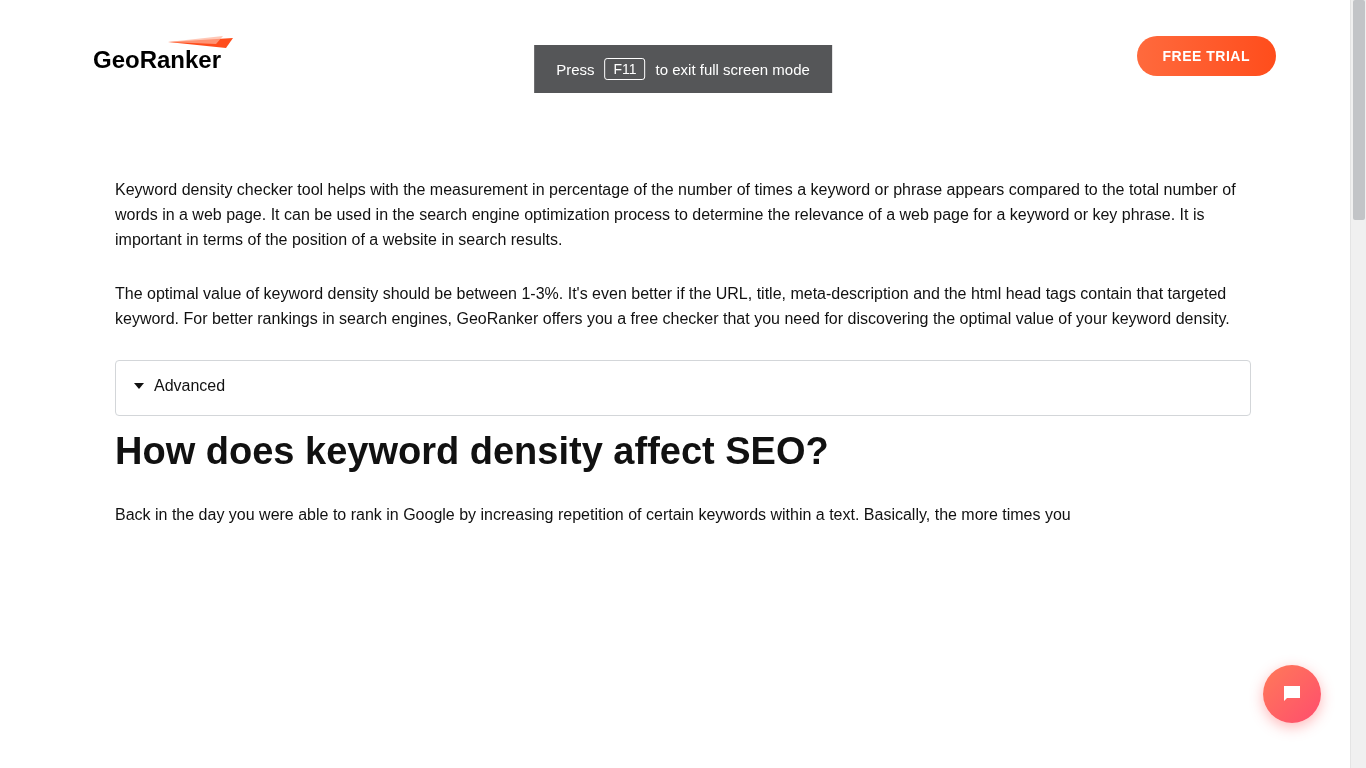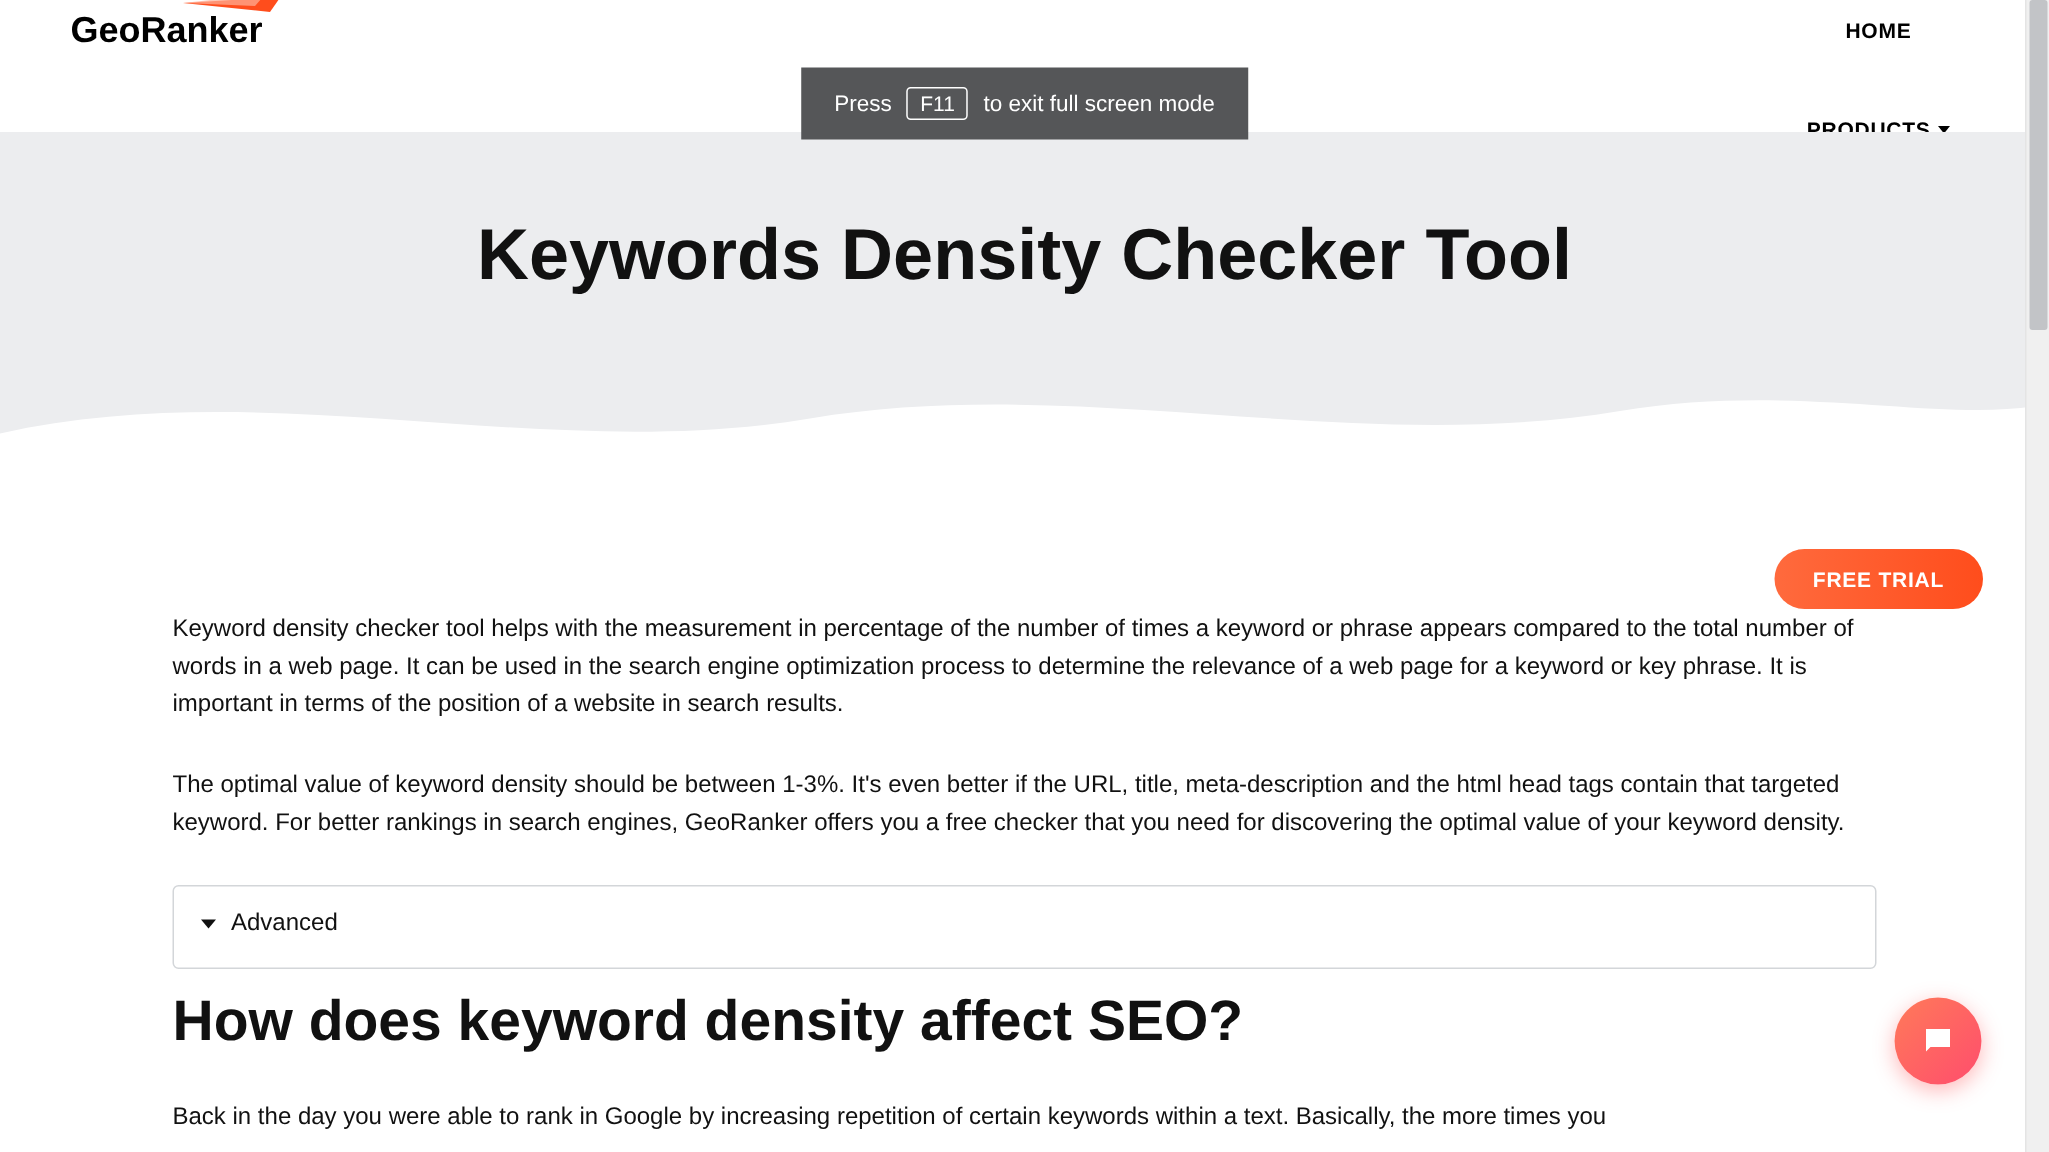--- a/index.html
+++ b/index.html
@@ -14,23 +14,23 @@
     }
     .page-wrap {
       width: 100%;
       height: 768px;
       overflow-y: auto;
       position: relative;
     }
     
     .header {
       display: flex;
-      align-items: flex-start;
+      align-items: flex-end;
       justify-content: space-between;
-      padding: 12px 44px;
+      padding: 12px 90px;
       background: #fff;
       height: 88px;
     }
     .logo {
       display: flex;
       align-items: center;
     }
     .logo-swoosh {
       margin-left: -2px;
       margin-top: -18px;
@@ -255,26 +255,20 @@
         <span>PRODUCTS</span>
         <span class="dropdown-caret"></span>
       </a>
       <a class="nav-link">PRICING</a>
       <a class="nav-link">CONTACT US</a>
       <button class="btn-login">LOGIN</button>
       <button class="btn-trial">FREE TRIAL</button>
     </nav>
   </header>
 
-  <section class="hero">
-    <h1>Keywords Density Checker Tool</h1>
-    <svg class="wave" viewBox="0 0 1366 70" preserveAspectRatio="none">
-      <path d="M0,40 C180,0 360,60 540,30 C720,0 900,55 1080,25 C1200,5 1300,35 1366,20 L1366,70 L0,70 Z" fill="#fff"></path>
-    </svg>
-  </section>
 
   <div class="content">
     <p>Keyword density checker tool helps with the measurement in percentage of the number of times a keyword or phrase appears compared to the total number of words in a web page. It can be used in the search engine optimization process to determine the relevance of a web page for a keyword or key phrase. It is important in terms of the position of a website in search results.</p>
     <p>The optimal value of keyword density should be between 1-3%. It's even better if the URL, title, meta-description and the html head tags contain that targeted keyword. For better rankings in search engines, GeoRanker offers you a free checker that you need for discovering the optimal value of your keyword density.</p>
 
     <div class="form-card">
       <div class="advanced-row">
         <span class="caret-down"></span>
         <span class="advanced-label">Advanced</span>
       </div>

